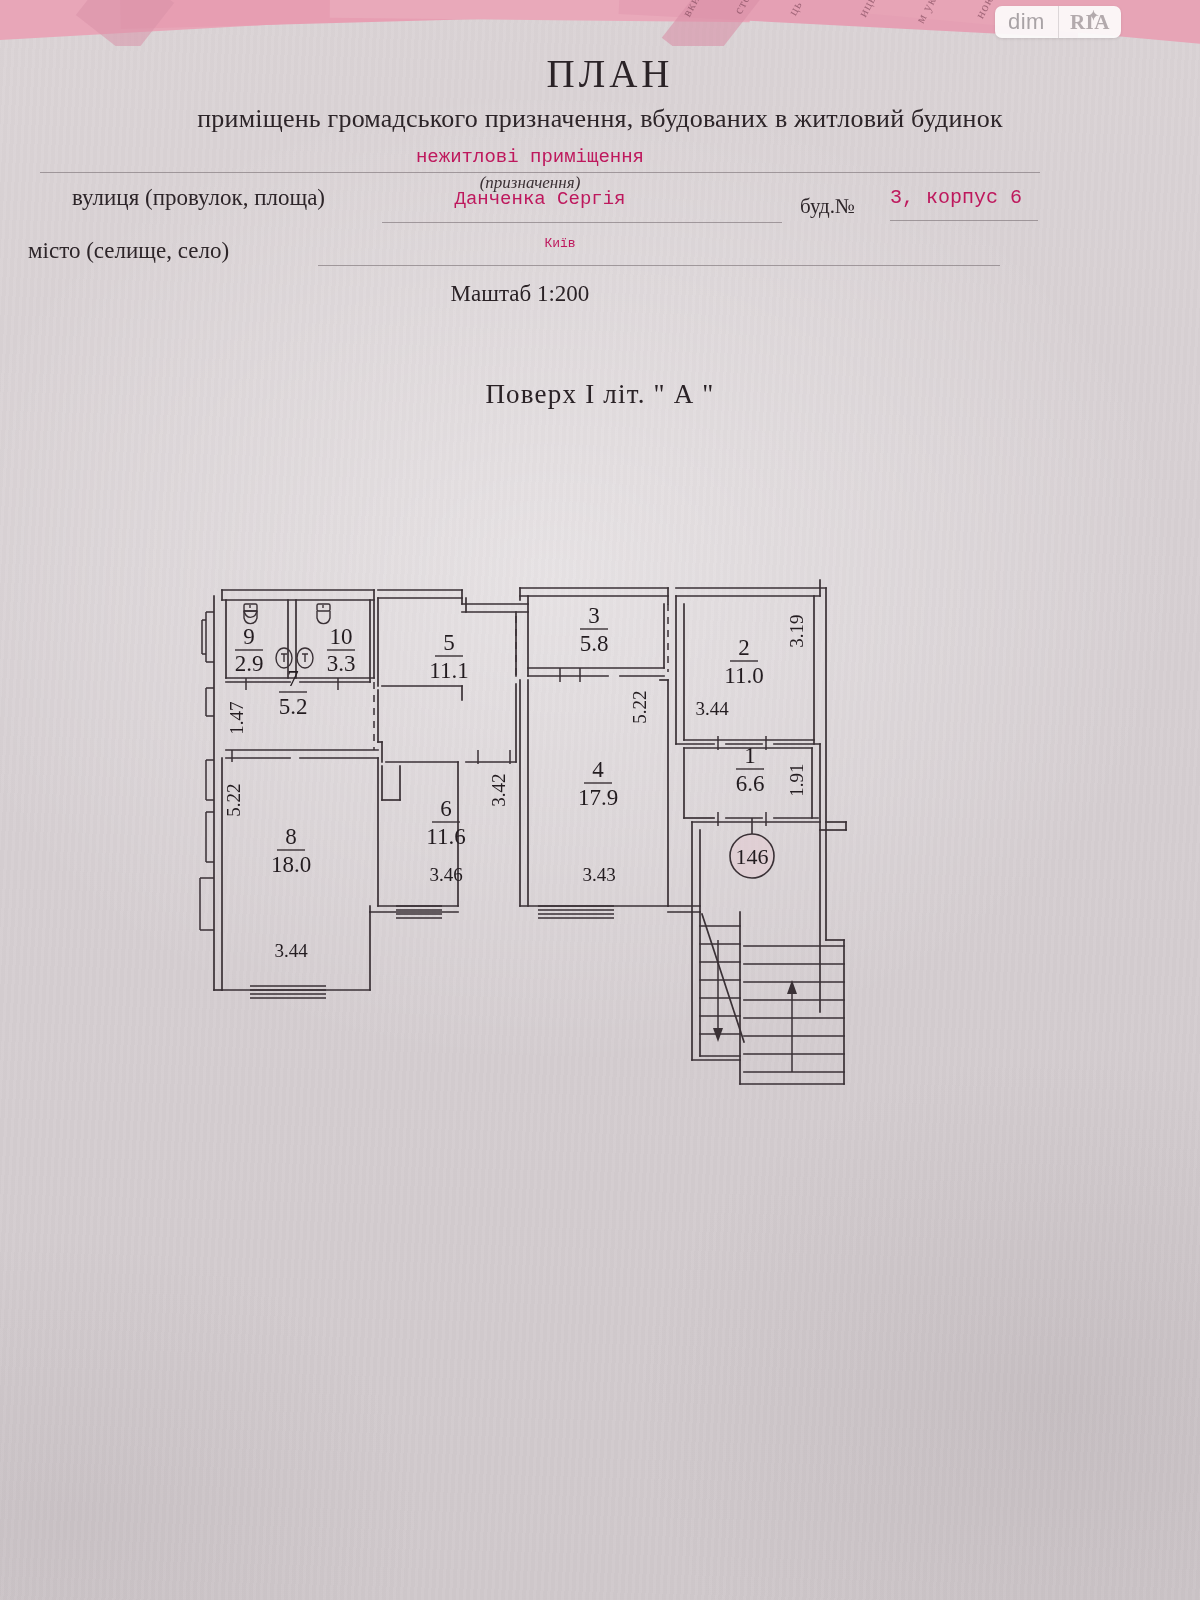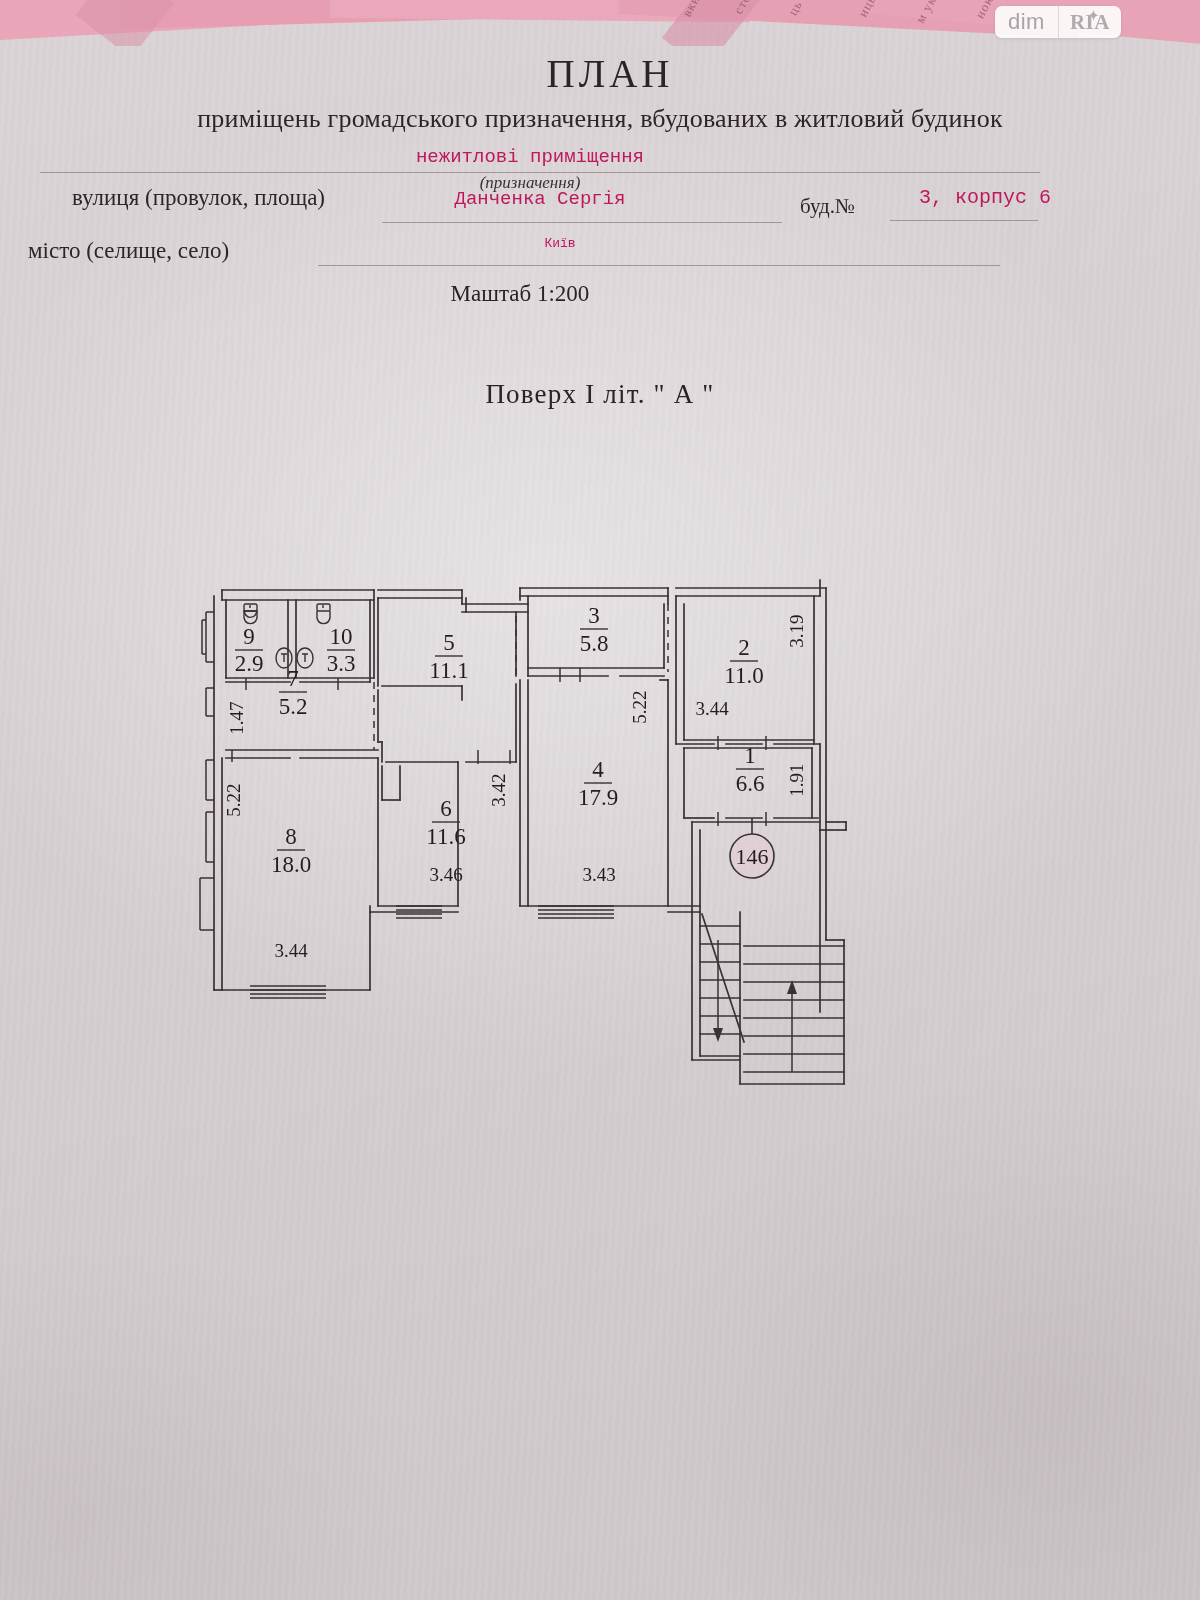--- a/index.html
+++ b/index.html
@@ -91,21 +91,21 @@
   .field-cap{position:absolute;font-size:17px;color:#3a3034;text-align:center;font-style:italic;}
 
   #purpose-val{left:380px;top:146px;width:300px;font-size:19px;}
   #purpose-rule{left:40px;top:172px;width:1000px;}
   #purpose-cap{left:380px;top:173px;width:300px;}
 
   #street-label{left:28px;top:185px;margin-left:44px;}
   #street-val{left:380px;top:188px;width:320px;font-size:19px;}
   #street-rule{left:382px;top:222px;width:400px;}
   #bud-label{left:800px;top:194px;font-size:21px;}
-  #bud-val{left:890px;top:186px;width:180px;font-size:20px;text-align:left;margin-left:29px;}
+  #bud-val{left:890px;top:186px;width:180px;font-size:20px;text-align:left;}
   #bud-rule{left:890px;top:220px;width:148px;}
 
   #city-label{left:28px;top:238px;}
   #city-val{left:440px;top:236px;width:240px;font-size:13px;}
   #city-rule{left:318px;top:265px;width:682px;}
 
   #scale-line{position:absolute;left:0;top:281px;width:1040px;text-align:center;font-size:23px;}
   #floor-line{position:absolute;left:0;top:379px;width:1200px;text-align:center;font-size:27px;letter-spacing:1.2px;}
 
   

